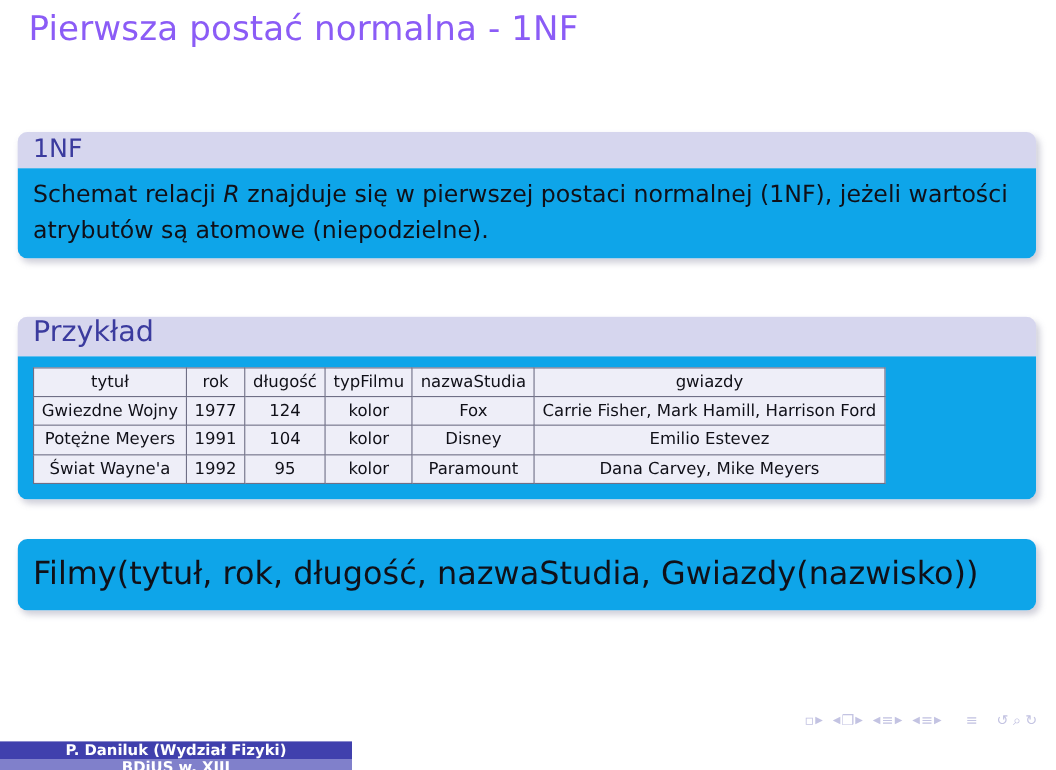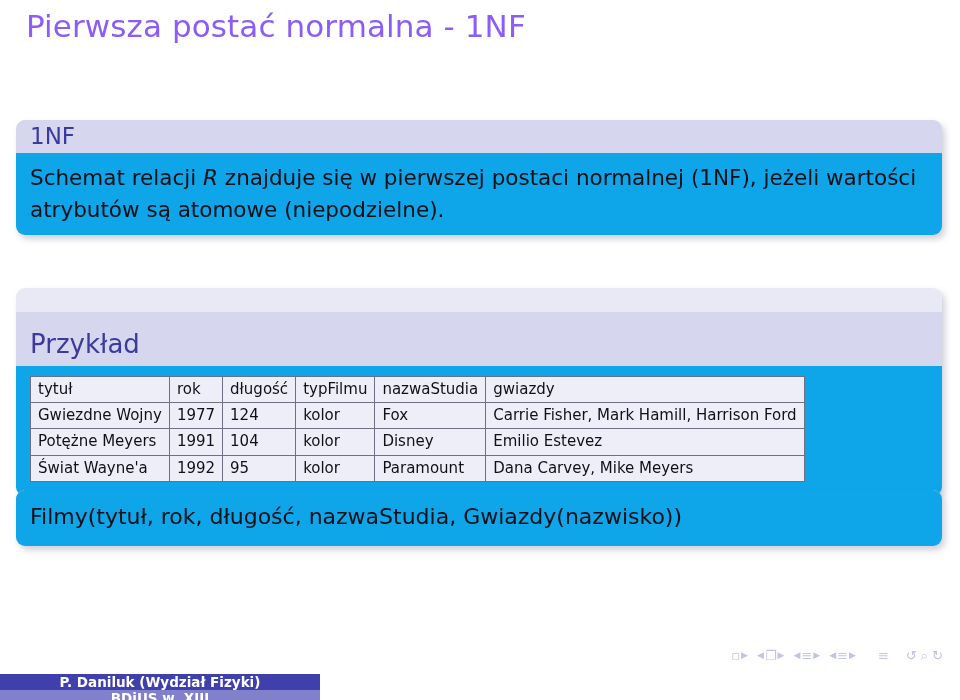--- a/index.html
+++ b/index.html
@@ -76,51 +76,50 @@
   }
 
   
   #block-example {
     left: 16px;
     top: 288px;
     width: 926px;
   }
   #block-example .block-title {
     font-size: 26px;
-    padding: 18px 14px 6px 14px;
-    margin-top: 24px;
+    padding: 0 14px 6px 14px;
   }
   #block-example .block-body {
     padding: 10px 12px 14px 14px;
   }
 
   
   #block-schema {
     left: 16px;
     top: 490px;
     width: 926px;
   }
   #block-schema .block-body {
-    font-size: 22px;
+    font-size: 29px;
     padding: 14px 14px 16px 14px;
     line-height: 1.2;
   }
 
   
   table.rel {
     border-collapse: collapse;
     font-size: 15px;
     color: #101018;
     background: #eeeef8;
     table-layout: auto;
   }
   table.rel td, table.rel th {
     border: 1px solid #6f6f86;
     padding: 2px 7px 3px 7px;
-    text-align: left;
+    text-align: center;
     font-weight: normal;
     white-space: nowrap;
     line-height: 1.35;
   }
   table.rel thead th {
     border-bottom: 1px solid #6f6f86;
   }
 
   
   .navsyms {

